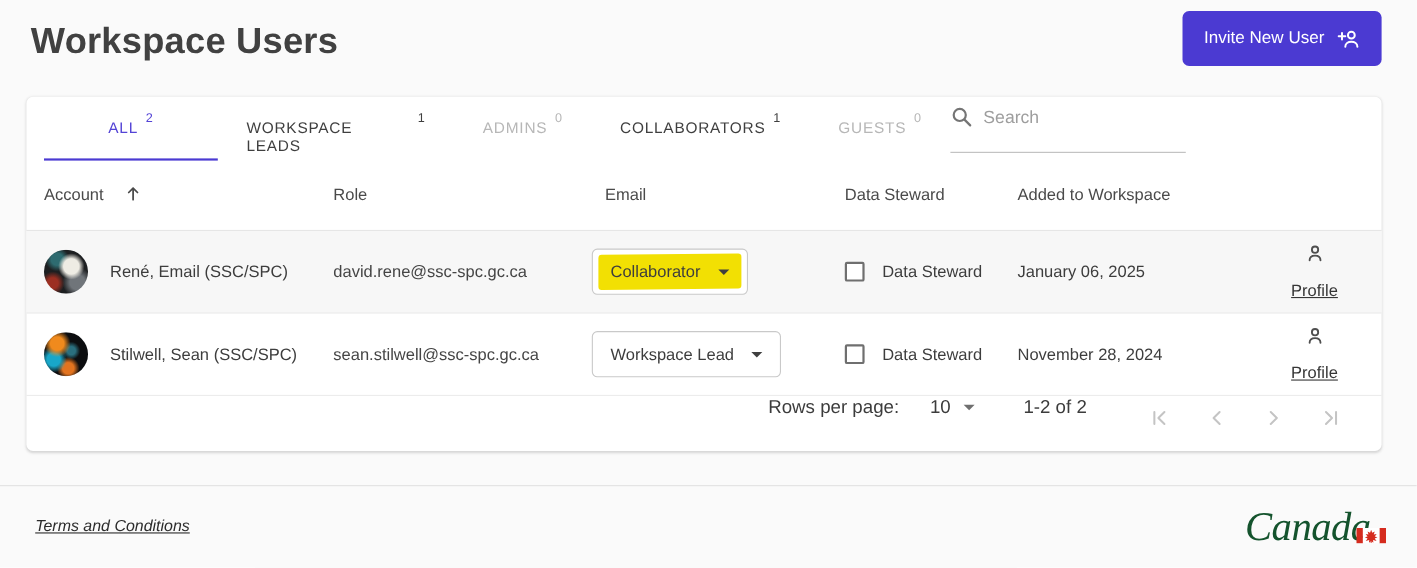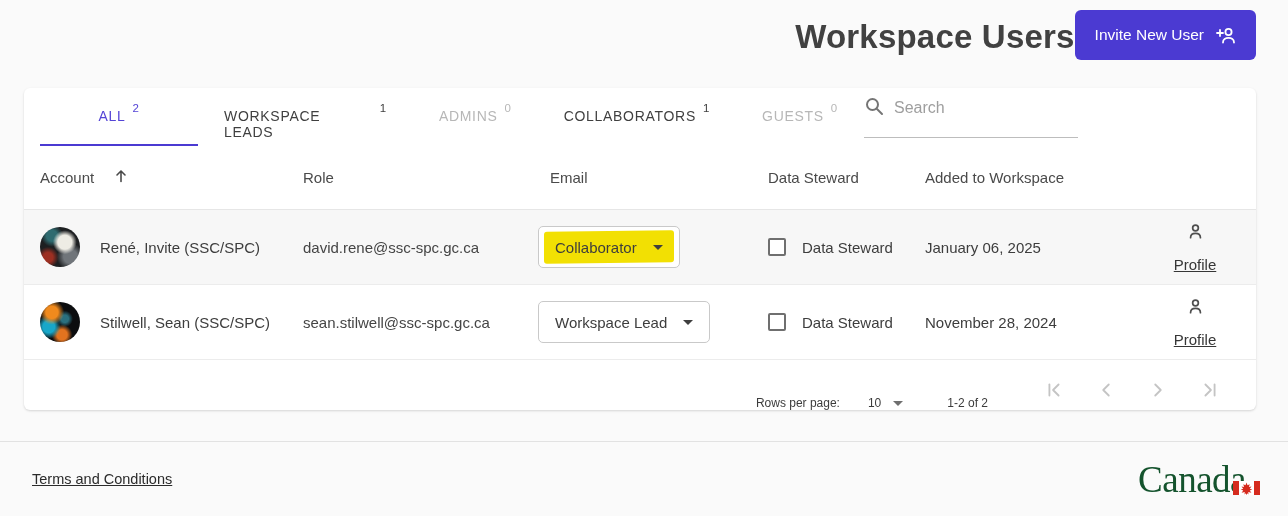--- a/index.html
+++ b/index.html
@@ -3,21 +3,21 @@
 <meta charset="utf-8">
 <style>
   * { box-sizing: border-box; margin: 0; padding: 0; }
   html,body { width:1288px; height:516px; overflow:hidden; }
   body {
     font-family: "Liberation Sans", "DejaVu Sans", sans-serif;
     background: #fafafa;
     color: #3d3d3d;
   }
   
-  .page-header { display:flex; justify-content:flex-end; align-items:flex-start;
+  .page-header { display:flex; justify-content:space-between; align-items:flex-start;
     padding:10px 32px 0 28px; height:88px; }
   .page-title { font-size:33px; font-weight:700; color:#414141; margin-top:8px; letter-spacing:.2px; }
   .invite-btn { display:flex; align-items:center; gap:10px; background:#4b3ad2; color:#fff;
     border:none; border-radius:6px; height:50px; padding:0 20px; font-size:15.5px;
     font-family:inherit; cursor:pointer; }
   .invite-btn svg { display:block; }
   
   .card { margin:0 32px 0 24px; width:1232px; background:#fff; border-radius:6px;
     box-shadow:0 1px 3px rgba(0,0,0,.10), 0 1px 2px rgba(0,0,0,.06); }
   
@@ -67,31 +67,31 @@
   .caret { width:0; height:0; border-left:5px solid transparent; border-right:5px solid transparent;
     border-top:5px solid #3f3f3f; }
   
   .cell-steward { display:flex; align-items:center; gap:16px; }
   .checkbox { width:18px; height:18px; border:2px solid #6f6f6f; border-radius:2px;
     background:#fff; cursor:pointer; flex:0 0 18px; }
   
   .cell-actions { display:flex; align-items:center; gap:12px;flex-direction:column; }
   .profile-link { color:#363636; font-size:15px; text-decoration:underline; cursor:pointer; }
   
-  .pagination { height:50px; display:flex; align-items:flex-end; justify-content:flex-end;
-    padding:0 20px; font-size:12px; color:#3c3c3c; }
+  .pagination { height:50px; display:flex; align-items:flex-start; justify-content:flex-end;
+    padding:0 20px; font-size:17px; color:#3c3c3c; }
   .rpp-label { margin-right:28px; }
   .rpp-select { display:flex; align-items:center; gap:12px; cursor:pointer; margin-right:44px; }
   .rpp-select .caret { border-top-color:#6f6f6f; }
   .range-label { margin-right:40px; }
   .pg-btn { width:52px; height:40px; display:flex; align-items:center; justify-content:center;
     background:none; border:none; cursor:default; }
   
   .footer { margin-top:31px; border-top:1px solid #e2e2e2; height:75px; display:flex;
-    align-items:center; justify-content:space-between; padding:0 34px 0 32px; }
+    align-items:center; justify-content:space-between; padding:0 34px 0 32px;font-style:italic; }
   .terms-link { font-size:14.5px; color:#2b2b2b; text-decoration:underline; cursor:pointer; }
   .wordmark { position:relative; font-family:"Liberation Serif", "DejaVu Serif", serif;
     font-size:37px; color:#14532d; letter-spacing:-.5px; padding-right:8px; }
   .wordmark .flag { position:absolute; top:3px; right:-6px; }
 </style>
 </head>
 <body>
 
 <div class="page-header">
   <h1 class="page-title">Workspace Users</h1>
@@ -164,21 +164,21 @@
     </div>
     <div class="th">
       <span>Added to Workspace</span>
     </div>
     <div class="th"></div>
   </div>
 
   <div class="trow drow shaded">
     <div class="cell-account">
       <span class="avatar avatar-1"></span>
-      <span class="user-name">René, Invite (SSC/SPC)</span>
+      <span class="user-name">René, Email (SSC/SPC)</span>
     </div>
     <div class="user-email">david.rene@ssc-spc.gc.ca</div>
     <div>
       <div class="role-select">
         <span class="hl"></span>
         <span class="lbl">Collaborator</span>
         <span class="caret"></span>
       </div>
     </div>
     <div class="cell-steward">

